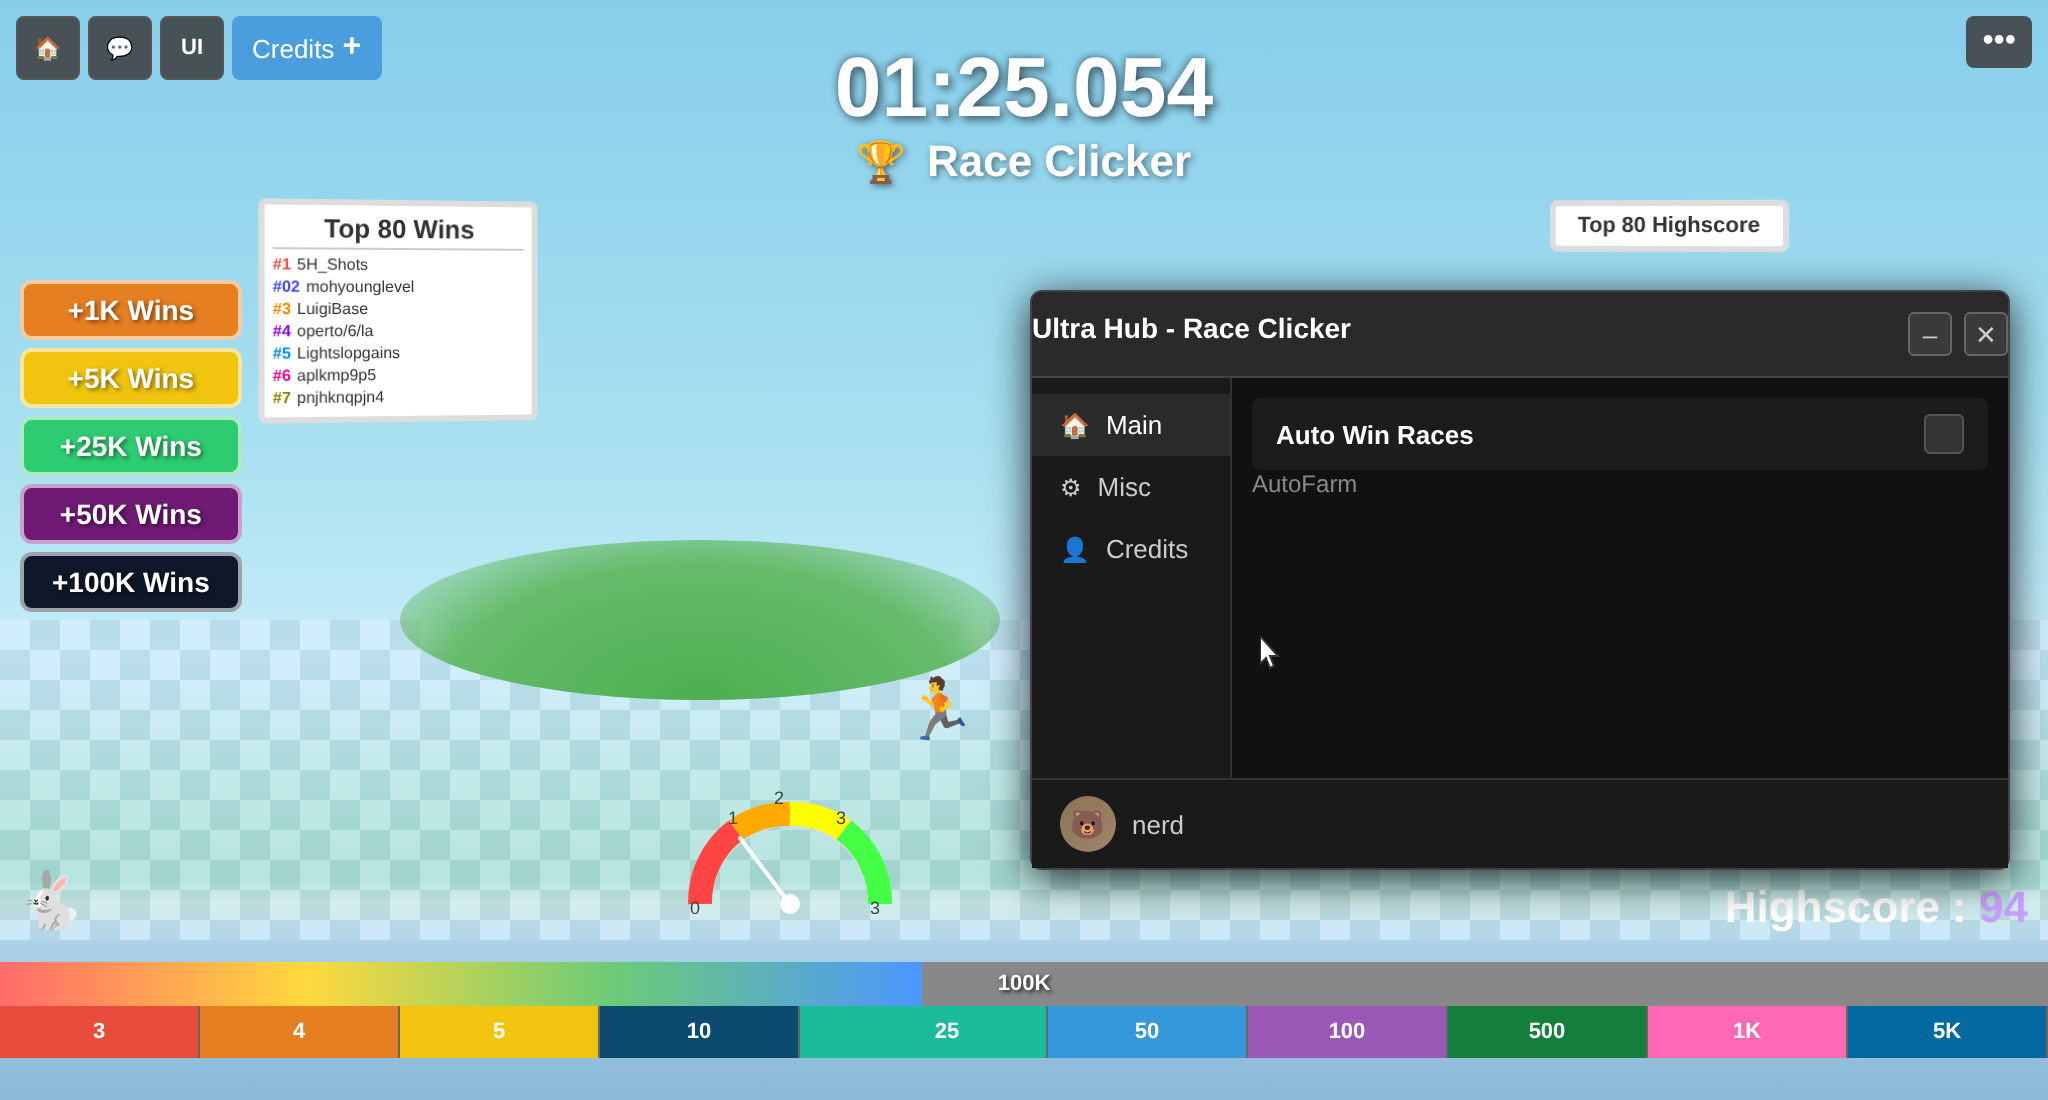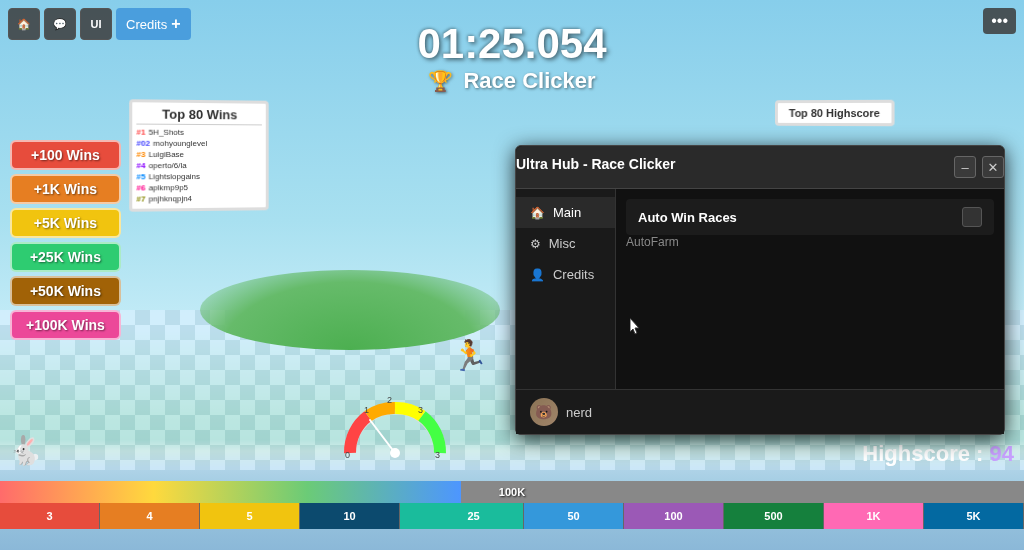--- a/index.html
+++ b/index.html
@@ -488,26 +488,25 @@
 
 <div id="timer-container">
   <div id="timer-text">01:25.054</div>
   <div id="game-title">
     <span id="trophy-icon">🏆</span>
     <span>Race Clicker</span>
   </div>
 </div>
 
 <div id="win-buttons">
-<button class="win-btn" style="background: rgb(231, 76, 60);">+100 Wins</button>
     <button class="win-btn" style="background: rgb(230, 126, 34);">+1K Wins</button>
     <button class="win-btn" style="background: rgb(241, 196, 15);">+5K Wins</button>
     <button class="win-btn" style="background: rgb(46, 204, 113);">+25K Wins</button>
-    <button class="win-btn" style="background: #a16207;">+50K Wins</button>
-    <button class="win-btn" style="background: #ec4899;">+100K Wins</button>
+    <button class="win-btn" style="background: #701a75;">+50K Wins</button>
+    <button class="win-btn" style="background: #0f172a;">+100K Wins</button>
   </div>
 
 <div id="leaderboard-board">
   <div id="leaderboard-title">Top 80 Wins</div>
 <div class="lb-row">
       <span style="color:#ff4444;font-weight:bold;">#1</span>
       <span style="color:#333;">5H_Shots</span>
     </div>
     <div class="lb-row">
       <span style="color:#4444ff;font-weight:bold;">#02</span>

